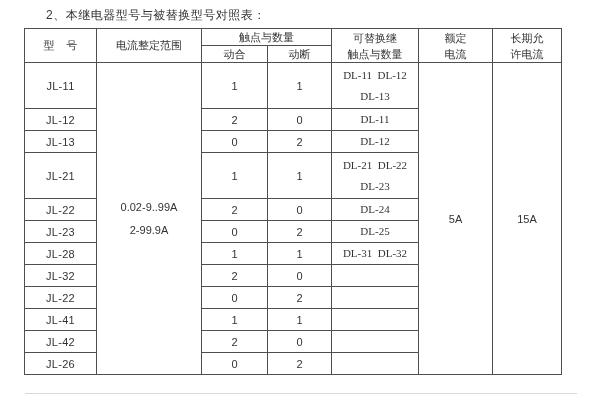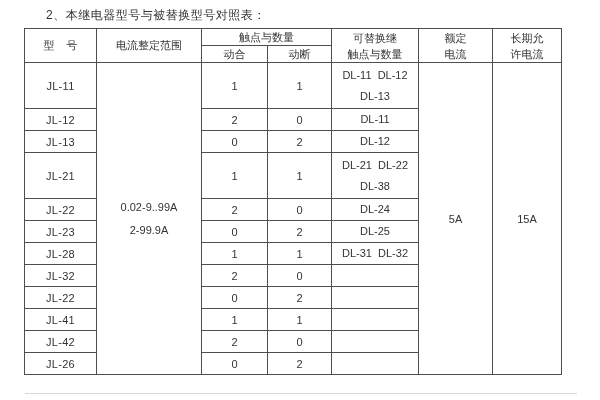--- a/index.html
+++ b/index.html
@@ -47,21 +47,21 @@
   .relay-table tbody tr { height: 22px; }
   .relay-table tbody tr.tall { height: 46px; }
   .hdr-2line div { line-height: 16px; }
   .c-model { letter-spacing: 0.3px; }
   .c-range div { line-height: 23px; }
   .c-repl {
     text-align: left;
     padding-left: 11px;
     white-space: pre;
   }
-  .c-repl div { line-height: 21px; }
+  .c-repl div { line-height: 21px; font-family: Liberation Serif, serif; }
   .bottom-divider {
     position: absolute;
     left: 25px;
     top: 393px;
     width: 552px;
     height: 1px;
     background: #d9d9d9;
   }
 </style>
 </head>
@@ -126,21 +126,21 @@
         <tr>
           <td class="c-model">JL-13</td>
           <td>0</td>
           <td>2</td>
           <td class="c-repl"><div>DL-12</div></td>
         </tr>
         <tr class="tall">
           <td class="c-model">JL-21</td>
           <td>1</td>
           <td>1</td>
-          <td class="c-repl"><div>DL-21  DL-22</div><div>DL-38</div></td>
+          <td class="c-repl"><div>DL-21  DL-22</div><div>DL-23</div></td>
         </tr>
         <tr>
           <td class="c-model">JL-22</td>
           <td>2</td>
           <td>0</td>
           <td class="c-repl"><div>DL-24</div></td>
         </tr>
         <tr>
           <td class="c-model">JL-23</td>
           <td>0</td>

